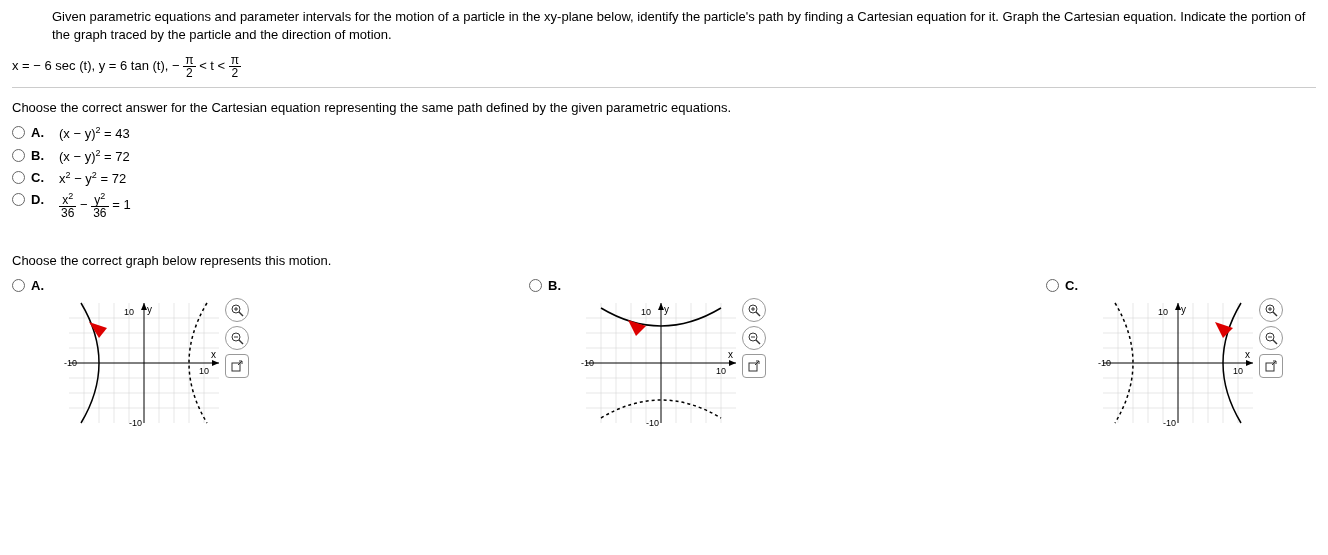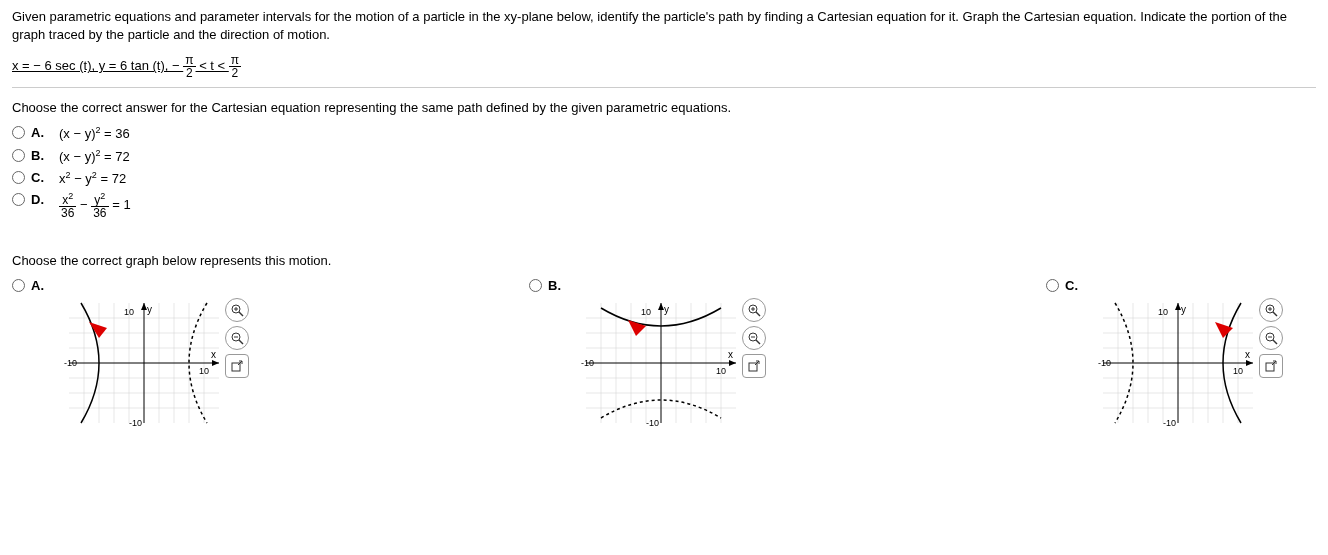--- a/index.html
+++ b/index.html
@@ -1,18 +1,18 @@
 <!DOCTYPE html>
 <html><head>
   <meta charset="utf-8">
   <style>
     * { box-sizing: border-box; margin: 0; padding: 0; }
     body { font-family: Arial, sans-serif; font-size: 13px; color: #000; padding: 8px 12px; background: #fff; }
-    .problem-text { margin-bottom: 10px; line-height: 1.4; }
-    .equation-line { font-size: 13px; text-decoration: underline; }
+    .problem-text { margin-bottom: 10px; line-height: 1.4; margin-left: 40px; }
+    .equation-line { font-size: 13px; }
     .frac { display: inline-block; vertical-align: middle; text-align: center; font-size: 12px; line-height: 1; }
     .frac .num { display: block; border-bottom: 1px solid #000; padding: 0 2px; }
     .frac .den { display: block; padding: 0 2px; }
     hr { border: none; border-top: 1px solid #ccc; margin: 8px 0 12px; }
     .section-prompt { margin-bottom: 10px; }
     .choice { display: flex; align-items: flex-start; margin-bottom: 6px; }
     .radio { appearance: none; width: 13px; height: 13px; border: 1px solid #666; border-radius: 50%; margin-right: 6px; margin-top: 1px; flex-shrink: 0; cursor: pointer; background: #fff; }
     .choice-label { font-weight: bold; margin-right: 10px; min-width: 18px; }
     .choice-content { display: inline-block; }
     .sup { font-size: 9px; vertical-align: super; }
@@ -35,21 +35,21 @@
   <span>x = − 6 sec (t), y = 6 tan (t),  − </span><span class="frac"><span class="num">π</span><span class="den">2</span></span><span> &lt; t &lt; </span><span class="frac"><span class="num">π</span><span class="den">2</span></span>
 </div>
 
 <hr>
 
 <div class="section-prompt">Choose the correct answer for the Cartesian equation representing the same path defined by the given parametric equations.</div>
 
 <div class="choice">
   <input type="radio" class="radio" style="">
   <span class="choice-label">A.</span>
-  <span class="choice-content"><span>(x − y)</span><span class="sup">2</span><span> = 36</span></span>
+  <span class="choice-content"><span>(x − y)</span><span class="sup">2</span><span> = 43</span></span>
 </div>
 
 <div class="choice">
   <input type="radio" class="radio" style="">
   <span class="choice-label">B.</span>
   <span class="choice-content"><span>(x − y)</span><span class="sup">2</span><span> = 72</span></span>
 </div>
 
 <div class="choice">
   <input type="radio" class="radio" style="">

